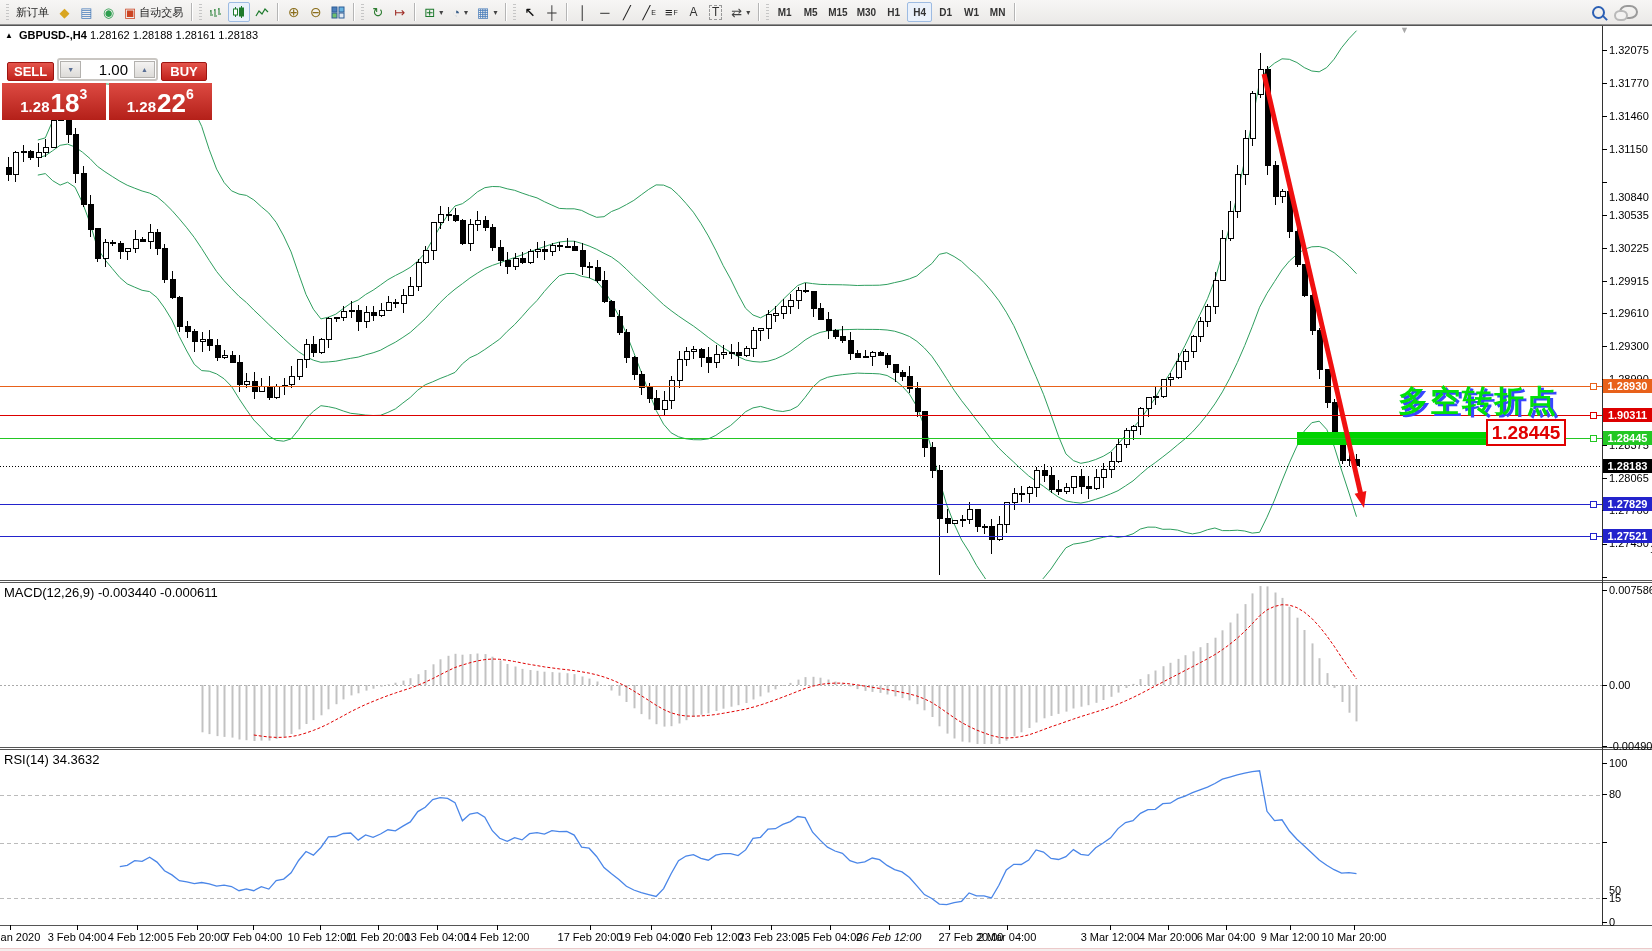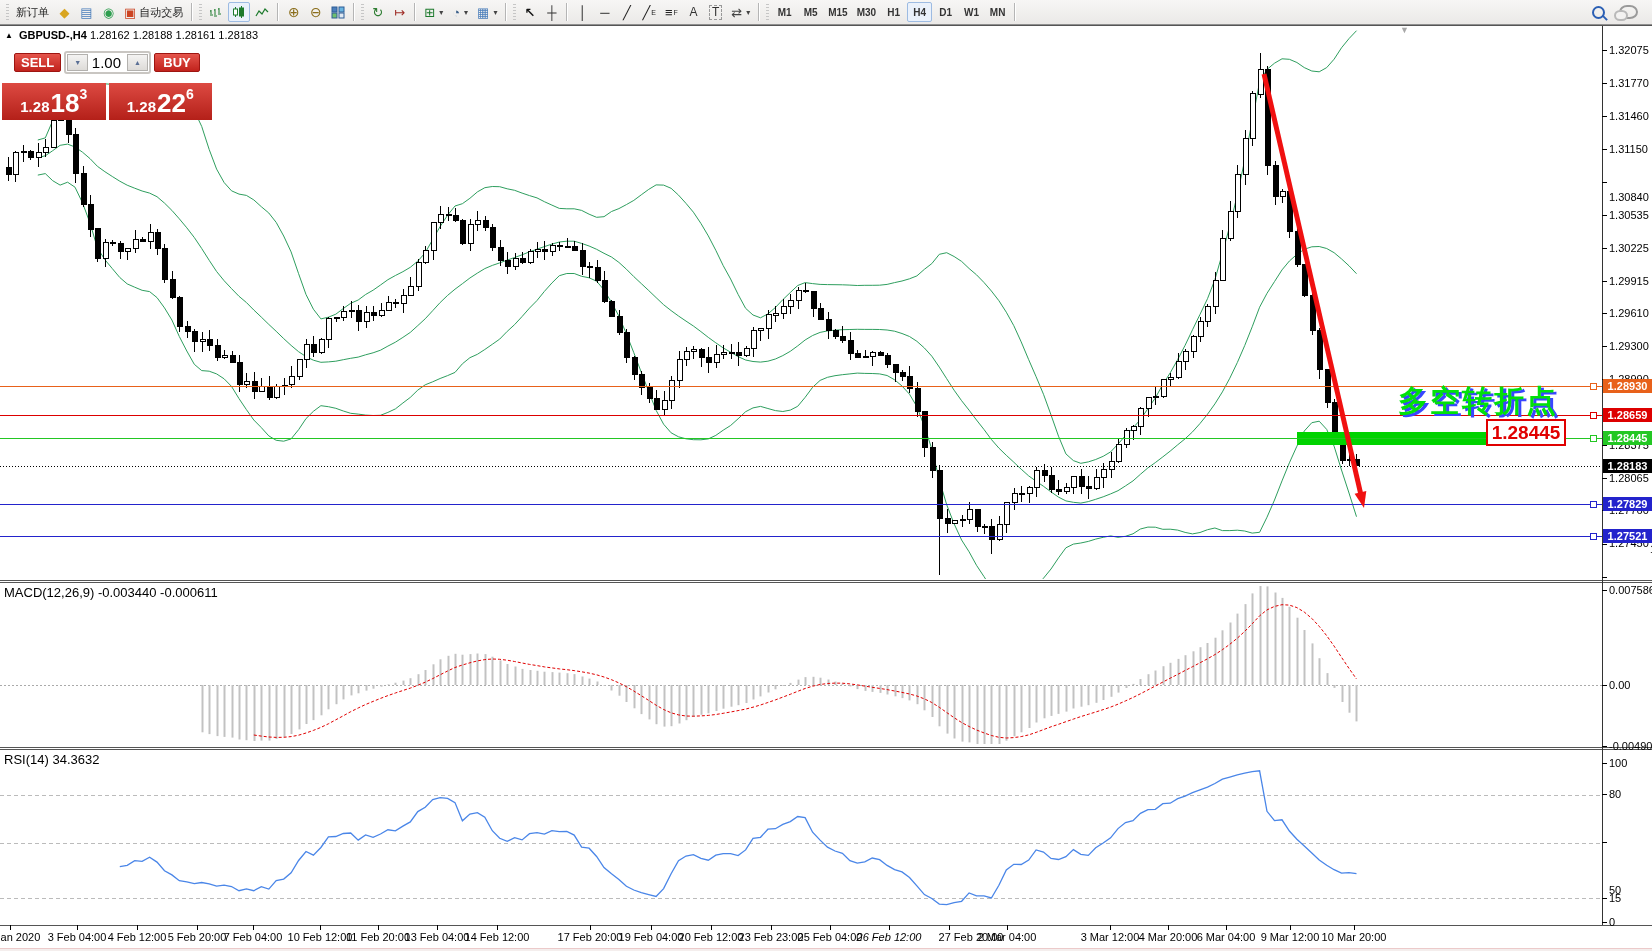--- a/index.html
+++ b/index.html
@@ -39,21 +39,21 @@
   .ttick{position:absolute;top:931px;transform:translateX(-50%);font-size:11px;color:#000;z-index:2;white-space:nowrap}
   .annot{position:absolute;left:1398px;top:381px;font-size:30px;font-weight:bold;color:#00e10a;
          text-shadow:3px 2px 0 #3946ff;letter-spacing:2px;z-index:4;white-space:nowrap;
          font-family:"Liberation Sans","DejaVu Sans",sans-serif}
   .pricebox{position:absolute;left:1486px;top:419px;width:76px;height:23px;border:2px solid #e00000;
             background:#fff;color:#e00000;font-size:19px;font-weight:bold;text-align:center;line-height:23px;z-index:5}
   .shiftmark{position:absolute;left:1400px;top:25px;color:#a8a8a8;font-size:9px;z-index:2}
   .bottomstrip{position:absolute;left:0;right:0;top:948px;height:3px;background:#f4eeed;border-top:1px solid #eccaca;z-index:2}
   
   .widget{position:absolute;left:2px;top:44px;width:210px;z-index:4}
-  .w-row1{display:flex;align-items:center;height:37px;margin:0 12px;gap:3px}
+  .w-row1{display:flex;align-items:flex-end;height:37px;margin:0 5px;gap:3px}
   .rbtn{flex:0 0 46px;background:linear-gradient(#e4544b,#c1221c);border:1px solid #9e1511;border-radius:2px;
         color:#fff;font-size:13px;font-weight:bold;display:flex;align-items:center;justify-content:center;font-family:inherit}
   .spin{flex:1;display:flex;align-items:stretch;border:2px solid #c9c6c2;border-radius:3px;background:#fff;padding:1px}
   .spin-btn{flex:0 0 17px;background:linear-gradient(#f4f3f2,#dddbd8);border:1px solid #b3b1ae;color:#5a6f95;
             font-size:7px;display:flex;align-items:center;justify-content:center;font-family:inherit}
   .spin-val{flex:1;font-size:15px;color:#000;display:flex;align-items:center;justify-content:flex-end;padding-right:6px}
   .w-tiles{display:flex;margin-top:2px;gap:3px}
   .tile{flex:1;height:35px;background:linear-gradient(#dd4a42,#b42019);color:#fff;display:flex;
         align-items:flex-end;justify-content:center;padding-bottom:2px}
   .tile .pfx{font-size:15px;font-weight:bold;line-height:22px;margin-right:1px}
@@ -881,21 +881,21 @@
     <div class="atick" style="top: 543px; margin-left: 41px;">1.27140</div>
     <div class="atick" style="top: 583.508px;">0.007586</div>
     <div class="atick" style="top: 678.5px;">0.00</div>
     <div class="atick" style="top: 739.933px;">-0.004906</div>
     <div class="atick" style="top: 756.5px;">100</div>
     <div class="atick" style="top: 788.3px;">80</div>
     <div class="atick" style="top: 858px; margin-top: 26px;">50</div>
     <div class="atick" style="top: 891.65px;">15</div>
     <div class="atick" style="top: 915.5px;">0</div>
     <div class="badge" style="top: 379.168px; background: rgb(232, 97, 26);">1.28930</div>
-    <div class="badge" style="top: 408.06px; background: rgb(221, 0, 0);">1.28659</div>
+    <div class="badge" style="top: 408.06px; background: rgb(221, 0, 0);">1.90311</div>
     <div class="badge" style="top: 430.874px; background: rgb(35, 199, 35);">1.28445</div>
     <div class="badge" style="top: 458.806px; background: rgb(0, 0, 0);">1.28183</div>
     <div class="badge" style="top: 496.546px; background: rgb(35, 35, 204);">1.27829</div>
     <div class="badge" style="top: 529.382px; background: rgb(35, 35, 204);">1.27521</div>
     <div class="ttick" style="left: 10px;">30 Jan 2020</div>
     <div class="ttick" style="left: 77px;">3 Feb 04:00</div>
     <div class="ttick" style="left: 137px;">4 Feb 12:00</div>
     <div class="ttick" style="left: 197px;">5 Feb 20:00</div>
     <div class="ttick" style="left: 253px;">7 Feb 04:00</div>
     <div class="ttick" style="left: 320px;">10 Feb 12:00</div>

